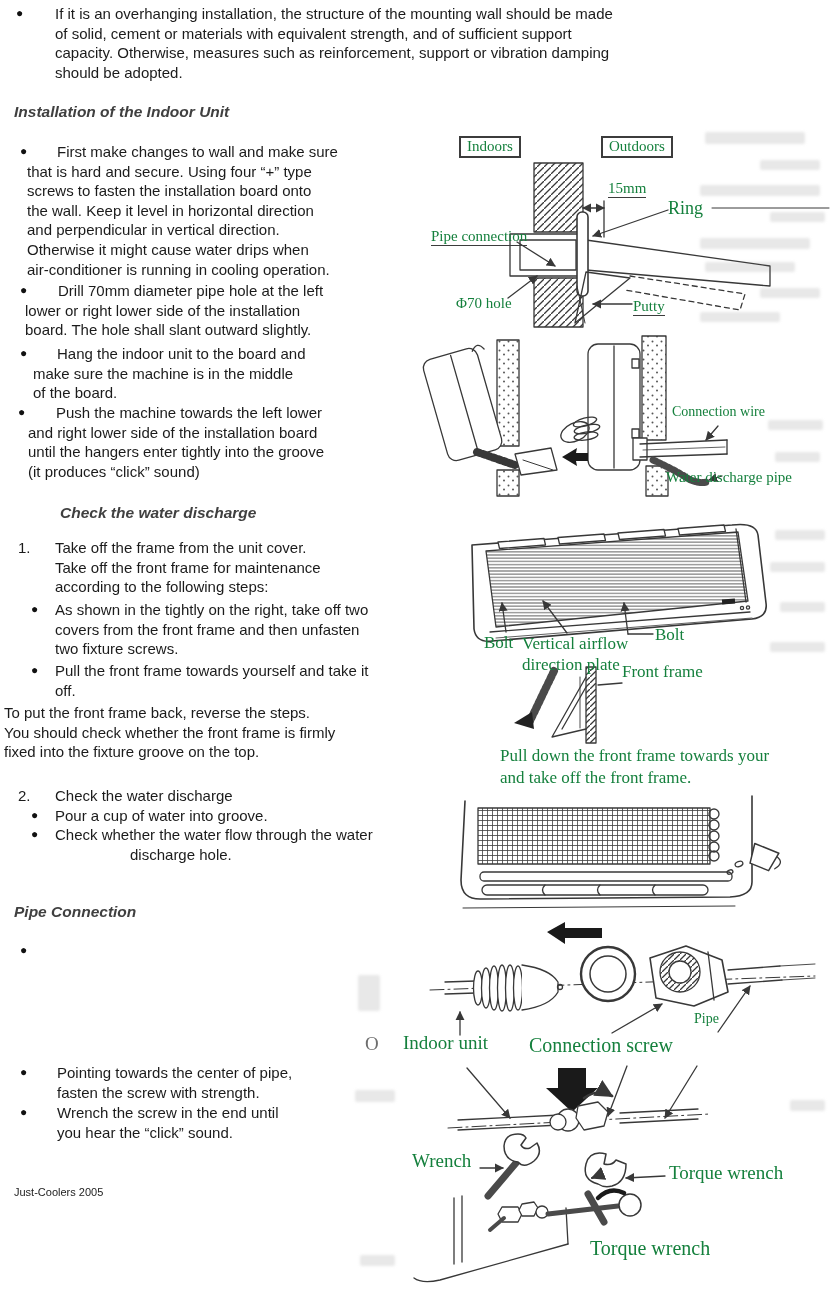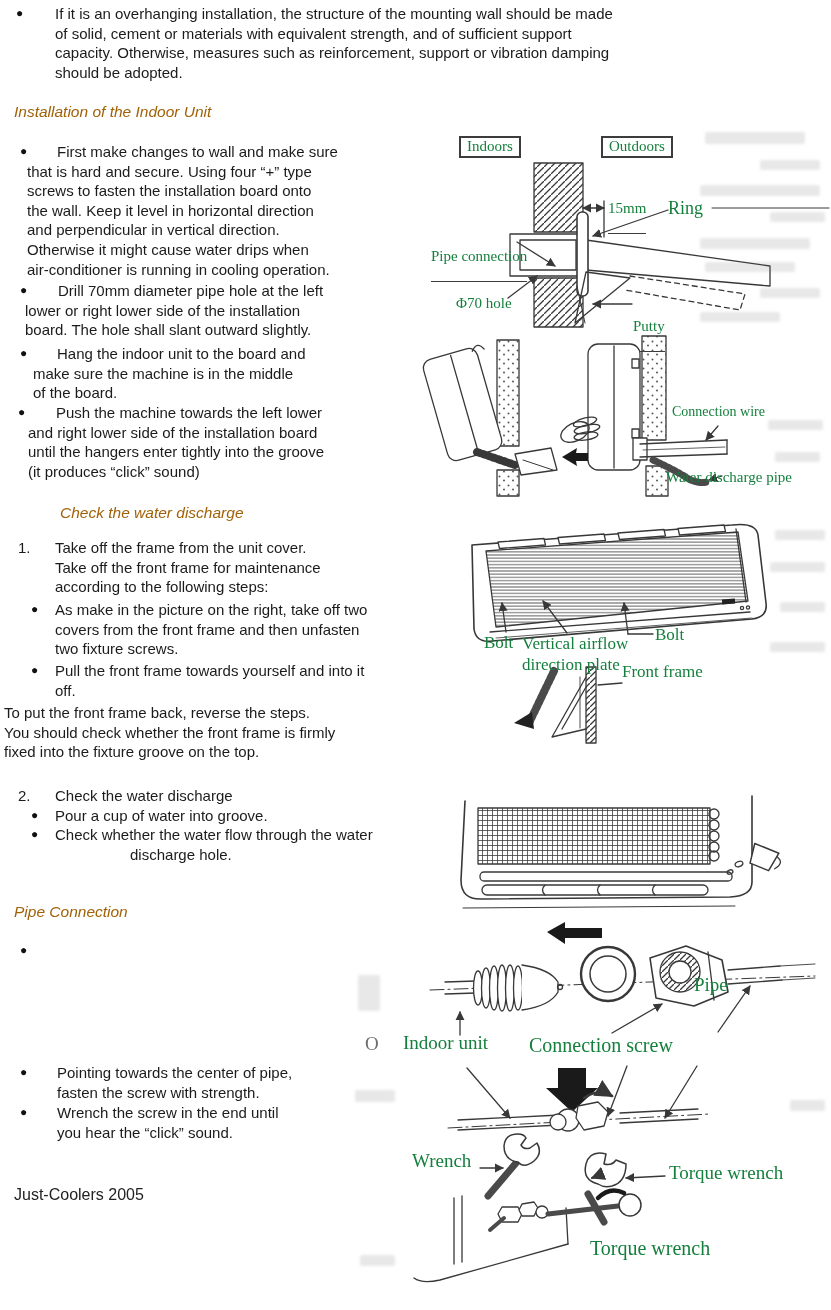--- a/index.html
+++ b/index.html
@@ -1,25 +1,25 @@
 <!DOCTYPE html>
 <html><head>
 <meta charset="utf-8">
 <style>
   html,body{margin:0;padding:0;background:#e8e8e8;}
   .page{position:relative;width:831px;height:1310px;background:#ffffff;
         font-family:"Liberation Sans",sans-serif;color:#141414;overflow:hidden;}
   .t{position:absolute;white-space:pre-wrap;font-size:15px;line-height:19.6px;color:#1b1b1b;}
   .b{position:absolute;font-size:12px;line-height:19.6px;color:#111;}
   .num{position:absolute;font-size:15px;line-height:19.6px;color:#1b1b1b;}
-  .h{position:absolute;font-weight:normal;font-style:italic;font-size:15.5px;color:#a16207;}
+  .h{position:absolute;font-weight:bold;font-style:italic;font-size:15.5px;color:#404040;}
   .dlabel{position:absolute;font-family:"Liberation Serif",serif;white-space:pre-wrap;color:#15803d;}
   .boxed{border:2px solid #3c3c3c;padding:0px 6px 1px 6px;background:#fff;}
-  .ul{border-bottom:1.5px solid #3c3c3c;padding-bottom:16px;margin-top:20px;}
-  .foot{position:absolute;font-size:16px;color:#222;}
+  .ul{border-bottom:1.5px solid #3c3c3c;padding-bottom:0;}
+  .foot{position:absolute;font-size:11px;color:#222;}
   svg.art{position:absolute;overflow:visible;}
   .art line,.art path,.art rect,.art circle,.art ellipse,.art polygon,.art polyline{
       stroke:#383838;stroke-width:1.3;fill:none;stroke-linecap:round;stroke-linejoin:round;}
   .ghost{position:absolute;background:rgba(110,110,110,0.16);filter:blur(1.5px);border-radius:2px;}
 </style>
 </head>
 <body>
 
 <div class="page">
 
@@ -57,26 +57,26 @@
 (it produces “click” sound)</div>
 
   <div class="h" style="left:60px;top:504px">Check the water discharge</div>
 
   <span class="num" style="left:18px;top:538px">1.</span>
   <div class="t" style="left:55px;top:538px;width:400px">Take off the frame from the unit cover.
 Take off the front frame for maintenance
 according to the following steps:</div>
 
   <span class="b" style="left:31px;top:600px">●</span>
-  <div class="t" style="left:55px;top:600px;width:400px">As make in the picture on the right, take off two
+  <div class="t" style="left:55px;top:600px;width:400px">As shown in the tightly on the right, take off two
 covers from the front frame and then unfasten
 two fixture screws.</div>
 
   <span class="b" style="left:31px;top:661px">●</span>
-  <div class="t" style="left:55px;top:661px;width:400px">Pull the front frame towards yourself and into it
+  <div class="t" style="left:55px;top:661px;width:400px">Pull the front frame towards yourself and take it
 off.</div>
 
   <div class="t" style="left:4px;top:703px;width:420px">To put the front frame back, reverse the steps.
 You should check whether the front frame is firmly
 fixed into the fixture groove on the top.</div>
 
   <span class="num" style="left:18px;top:786px">2.</span>
   <div class="t" style="left:55px;top:786px;width:400px">Check the water discharge</div>
 
   <span class="b" style="left:31px;top:806px">●</span>
@@ -216,20 +216,22 @@
     <line x1="140" y1="162" x2="140" y2="213" style="stroke-width:0.9"></line>
     <line x1="114" y1="156" x2="90" y2="206" style="stroke-width:8;stroke-dasharray:3 2.5;stroke:#4a4a4a"></line>
     <polygon points="74,208 92,197 94,214" style="fill:#222;stroke:none"></polygon>
     <line x1="182" y1="168" x2="158" y2="170"></line>
   </svg>
   <div class="dlabel" style="left:484px;top:633px;font-size:17px">Bolt</div>
   <div class="dlabel" style="left:522px;top:633px;font-size:17px;line-height:21px">Vertical airflow
 direction plate</div>
   <div class="dlabel" style="left:655px;top:625px;font-size:17px">Bolt</div>
   <div class="dlabel" style="left:622px;top:662px;font-size:17px">Front frame</div>
+  <div class="dlabel" style="left:500px;top:745px;font-size:17px;line-height:22px">Pull down the front frame towards your
+and take off the front frame.</div>
 
   <svg class="art" style="left:440px;top:788px" width="391" height="132" viewBox="0 0 391 132">
     <defs>
       <pattern id="grid5" width="5" height="5" patternUnits="userSpaceOnUse">
         <path d="M0,2.5H5 M2.5,0V5" style="stroke-width:0.8;stroke:#3d3d3d"></path>
       </pattern>
     </defs>
     <path d="M25,13 L21,92 Q21,112 42,111 L290,109 Q312,108 312,94 L312,8" style="fill:#fff;stroke-width:1.6"></path>
     <line x1="23" y1="120" x2="295" y2="118" style="stroke-width:1"></line>
     <rect x="38" y="20" width="232" height="56" style="fill:url(#grid5)"></rect>
@@ -282,21 +284,21 @@
       <line x1="378" y1="66" x2="432" y2="62"></line>
     <line x1="430" y1="48" x2="465" y2="46" style="stroke-width:0.9"></line>
       <line x1="432" y1="62" x2="465" y2="60" style="stroke-width:0.9"></line>
     <line x1="110" y1="117" x2="110" y2="94" marker-end="url(#a6)"></line>
     <line x1="262" y1="115" x2="312" y2="86" marker-end="url(#a6)"></line>
     <line x1="368" y1="114" x2="400" y2="68" marker-end="url(#a6)"></line>
   </svg>
   <div class="dlabel" style="left:365px;top:1033px;font-size:19px;color:#6e6e6e">O</div>
   <div class="dlabel" style="left:403px;top:1032px;font-size:19px">Indoor unit</div>
   <div class="dlabel" style="left:529px;top:1034px;font-size:20px">Connection screw</div>
-  <div class="dlabel" style="left:694px;top:974px;font-size:19px">Pipe</div>
+  <div class="dlabel" style="left:694px;top:1011px;font-size:14px">Pipe</div>
 
   <svg class="art" style="left:350px;top:1066px" width="481" height="244" viewBox="0 0 481 244">
     <defs>
       <marker id="a7" viewBox="0 0 10 10" refX="9" refY="5" markerWidth="7" markerHeight="7" orient="auto-start-reverse">
           <path d="M0,0L10,5L0,10z" style="fill:#383838;stroke:none"></path>
         </marker>
     </defs>
     <g>
       <rect x="208" y="2" width="28" height="20" style="fill:#1a1a1a;stroke:none"></rect>
       <polygon points="196,22 248,22 222,46" style="fill:#1a1a1a;stroke:none"></polygon>

